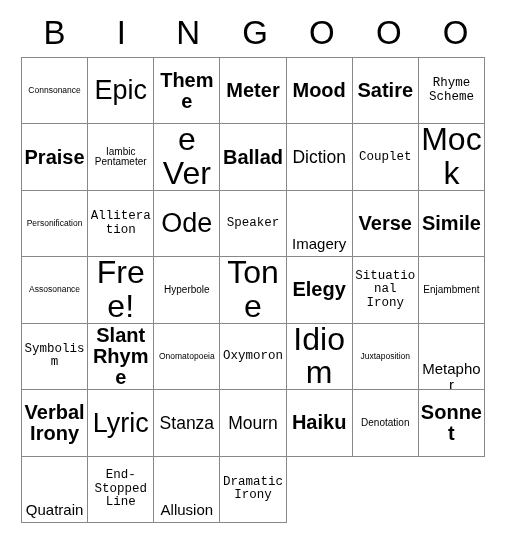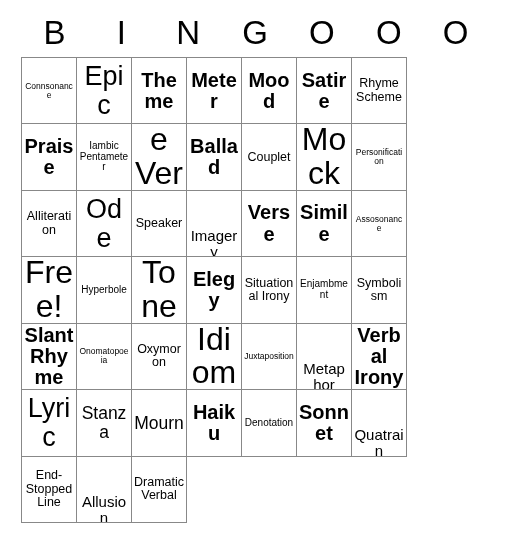--- a/index.html
+++ b/index.html
@@ -38,21 +38,21 @@
     line-height: 1;
     font-weight: 400;
     letter-spacing: 0px;
     color: #000000;
   }
   
   #grid {
     position: absolute;
     left: 21px;
     top: 57px;
-    width: 386px;
+    width: 464px;
     height: 466px;
     box-sizing: border-box;
     border-top: 1px solid #888888;
     border-left: 1px solid #888888;
     display: grid;
     grid-template-columns: repeat(7, 1fr);
     grid-template-rows: repeat(7, 1fr);
   }
   .cell {
     box-sizing: border-box;
@@ -68,21 +68,21 @@
   .cell span {
     display: block;
     width: 100%;
     text-align: center;
     line-height: 1.06;
     word-wrap: break-word;
   }
   
   .s-xxs span { font-size: 8.5px; }
   .s-xs  span { font-size: 10px; }
-  .s-sm  span { font-size: 12.5px; }
+  .s-sm  span { font-size: 12.5px; font-family: Liberation Mono, monospace; }
   .s-md  span { font-size: 15px; margin-top: 41px; }
   .s-lg  span { font-size: 17.5px; }
   .s-xl  span { font-size: 20px; font-weight: bold; }
   .s-xxl span { font-size: 32px; }
   .s-hg  span { font-size: 27px; }
 </style>
 </head>
 <body>
 
 <div id="card">
@@ -124,20 +124,23 @@
       </div>
       <div class="cell s-xs">
         <span>Iambic Pentameter</span>
       </div>
       <div class="cell s-xxl">
         <span>Free Verse</span>
       </div>
       <div class="cell s-xl">
         <span>Ballad</span>
       </div>
+      <div class="cell s-lg">
+        <span>Diction</span>
+      </div>
       <div class="cell s-sm">
         <span>Couplet</span>
       </div>
       <div class="cell s-xxl">
         <span>Mock</span>
       </div>
       <div class="cell s-xxs">
         <span>Personification</span>
       </div>
       <div class="cell s-sm">
@@ -224,17 +227,17 @@
       <div class="cell s-md">
         <span>Quatrain</span>
       </div>
       <div class="cell s-sm">
         <span>End-Stopped Line</span>
       </div>
       <div class="cell s-md">
         <span>Allusion</span>
       </div>
       <div class="cell s-sm">
-        <span>Dramatic Verbal</span>
+        <span>Dramatic Irony</span>
       </div>
     </div>
 
 </div>
 
 </body></html>

